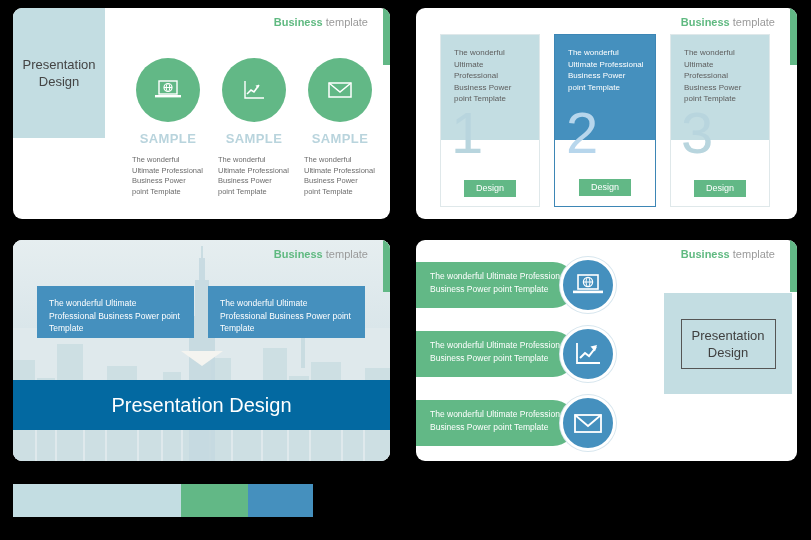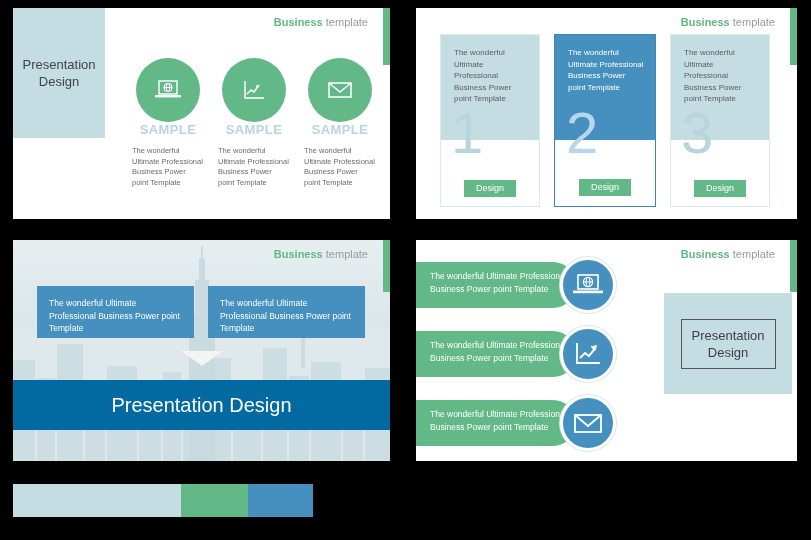--- a/index.html
+++ b/index.html
@@ -9,20 +9,21 @@
     font-family: "Liberation Sans", sans-serif;
     overflow: hidden;
   }
   .page { position: relative; width: 811px; height: 540px; }
 
   
   .slide {
     position: absolute;
     background: #ffffff;
     overflow: hidden;
+    border-radius: 9px;
   }
   #slide-1 { left: 13px;  top: 8px;   width: 377px; height: 211px; }
   #slide-2 { left: 416px; top: 8px;   width: 381px; height: 211px; }
   #slide-3 { left: 13px;  top: 240px; width: 377px; height: 221px; }
   #slide-4 { left: 416px; top: 240px; width: 381px; height: 221px; }
 
   
   .sl-header {
     position: absolute; top: 8px; right: 22px;
     font-size: 11px; line-height: 13px; white-space: nowrap;
@@ -45,21 +46,21 @@
     color: #444; font-size: 13px; line-height: 17px;
   }
   .s1-cols { position: absolute; left: 112px; top: 50px; width: 260px; display: flex; }
   .s1-col { width: 86px; display: flex; flex-direction: column; align-items: center; }
   .circle-g {
     width: 64px; height: 64px; border-radius: 50%;
     background: #62b886;
     display: flex; align-items: center; justify-content: center;
   }
   .s1-sample {
-    color: #b9d4dd; font-size: 13px; font-weight: bold;
+    margin-top: 9px; color: #b9d4dd; font-size: 13px; font-weight: bold;
     letter-spacing: .4px;
   }
   .s1-desc {
     margin-top: 9px; width: 72px;
     color: #6c6c6c; font-size: 7.5px; line-height: 10.5px;
     text-align: left;
   }
 
   
   .s2-cards {

